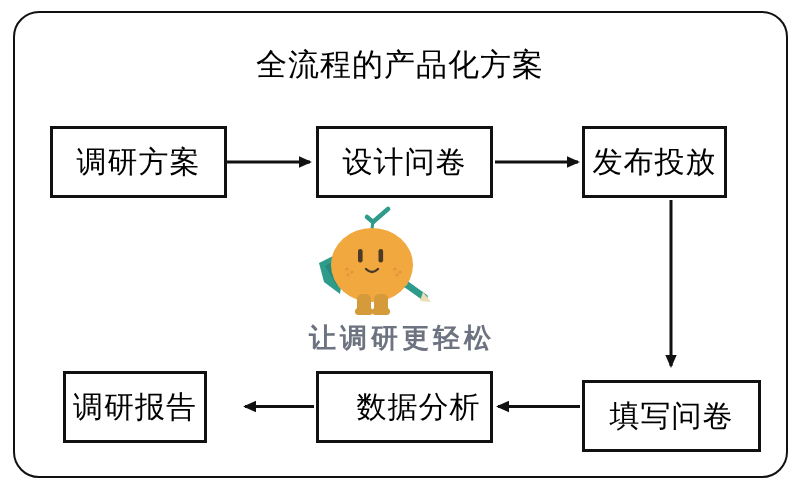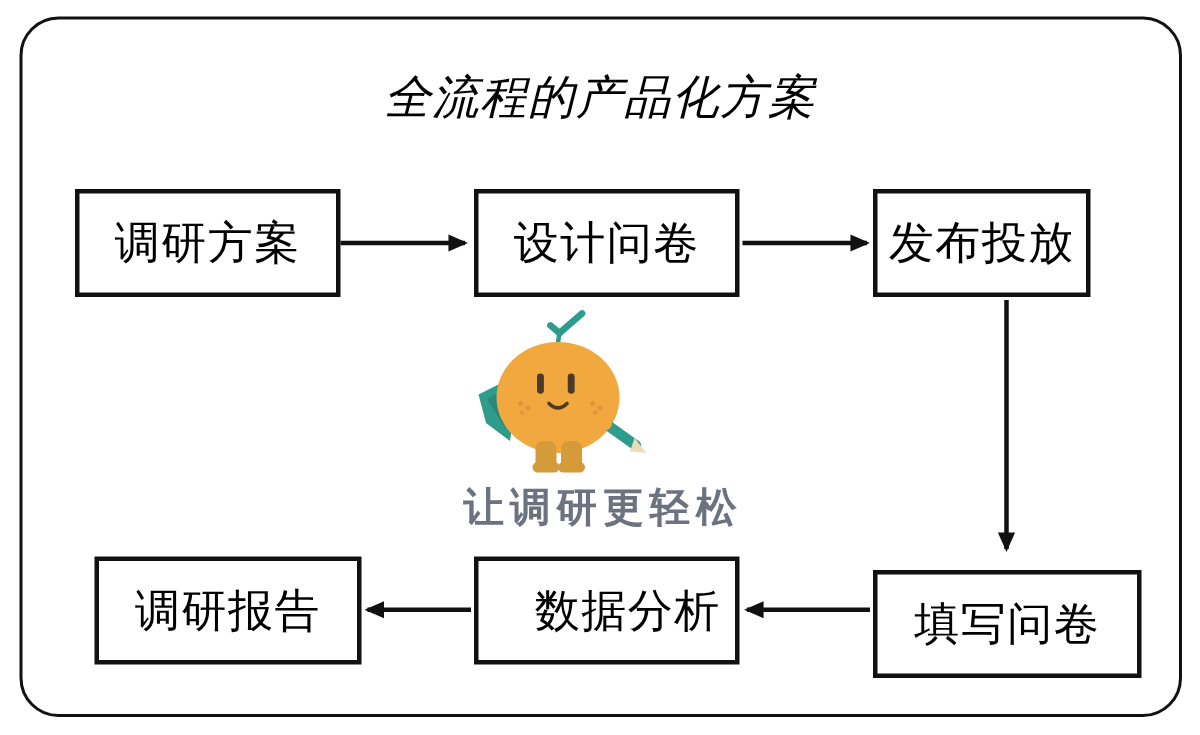--- a/index.html
+++ b/index.html
@@ -29,42 +29,41 @@
     position: absolute;
     left: 0;
     top: 44px;
     width: 800px;
     margin: 0;
     text-align: center;
     font-size: 31px;
     font-weight: 500;
     letter-spacing: 1px;
     color: #000000;
-    font-style: italic;
   }
   .node {
     position: absolute;
     height: 72px;
     box-sizing: border-box;
     border: 3px solid #111111;
     background: #ffffff;
     display: flex;
     align-items: center;
     justify-content: center;
     font-size: 30px;
     letter-spacing: 1px;
     color: #000000;
     white-space: nowrap;
   }
   .node-research-plan      { left: 50px;  top: 126px; width: 177px; }
   .node-design-survey      { left: 316px; top: 126px; width: 177px; }
   .node-publish-distribute { left: 582px; top: 126px; width: 145px; }
   .node-fill-survey        { left: 582px; top: 380px; width: 179px; }
   .node-data-analysis      { left: 316px; top: 371px; width: 177px; padding-left: 28px; }
-  .node-research-report    { left: 63px;  top: 371px; width: 178px; }
+  .node-research-report    { left: 63px;  top: 371px; width: 144px; }
   .arrows {
     position: absolute;
     left: 0;
     top: 0;
     width: 800px;
     height: 490px;
     pointer-events: none;
   }
   .mascot {
     position: absolute;

